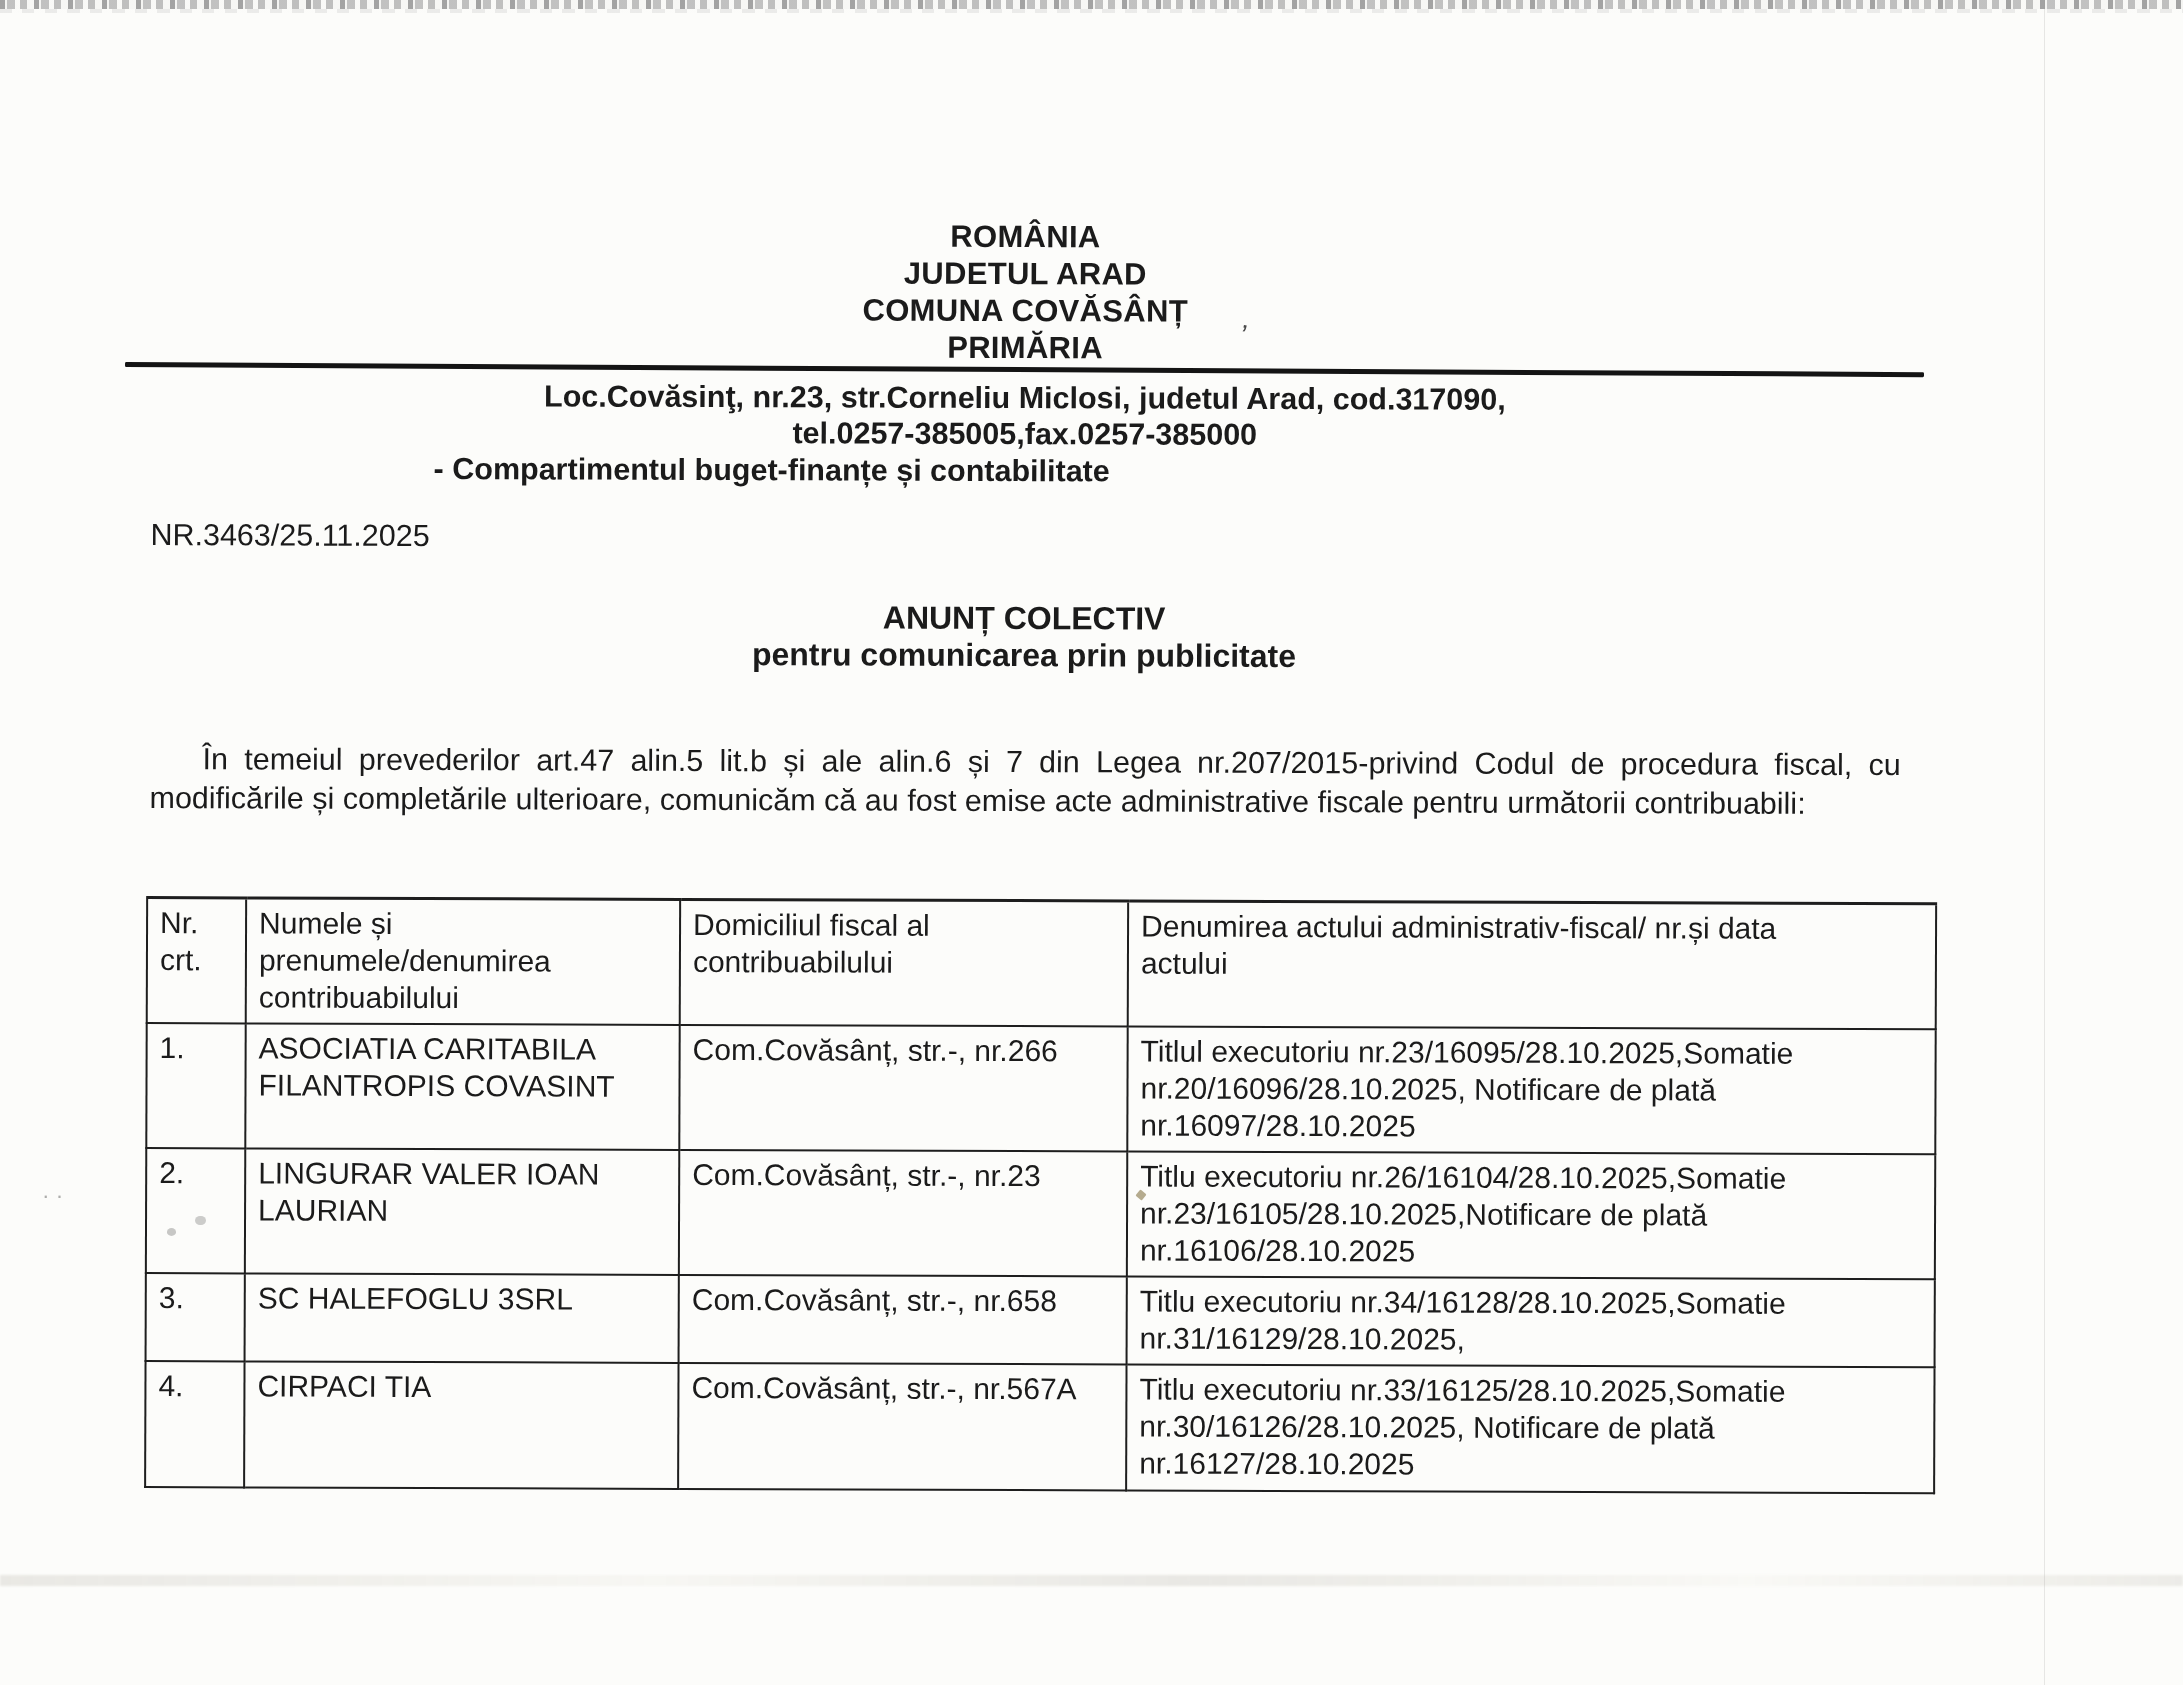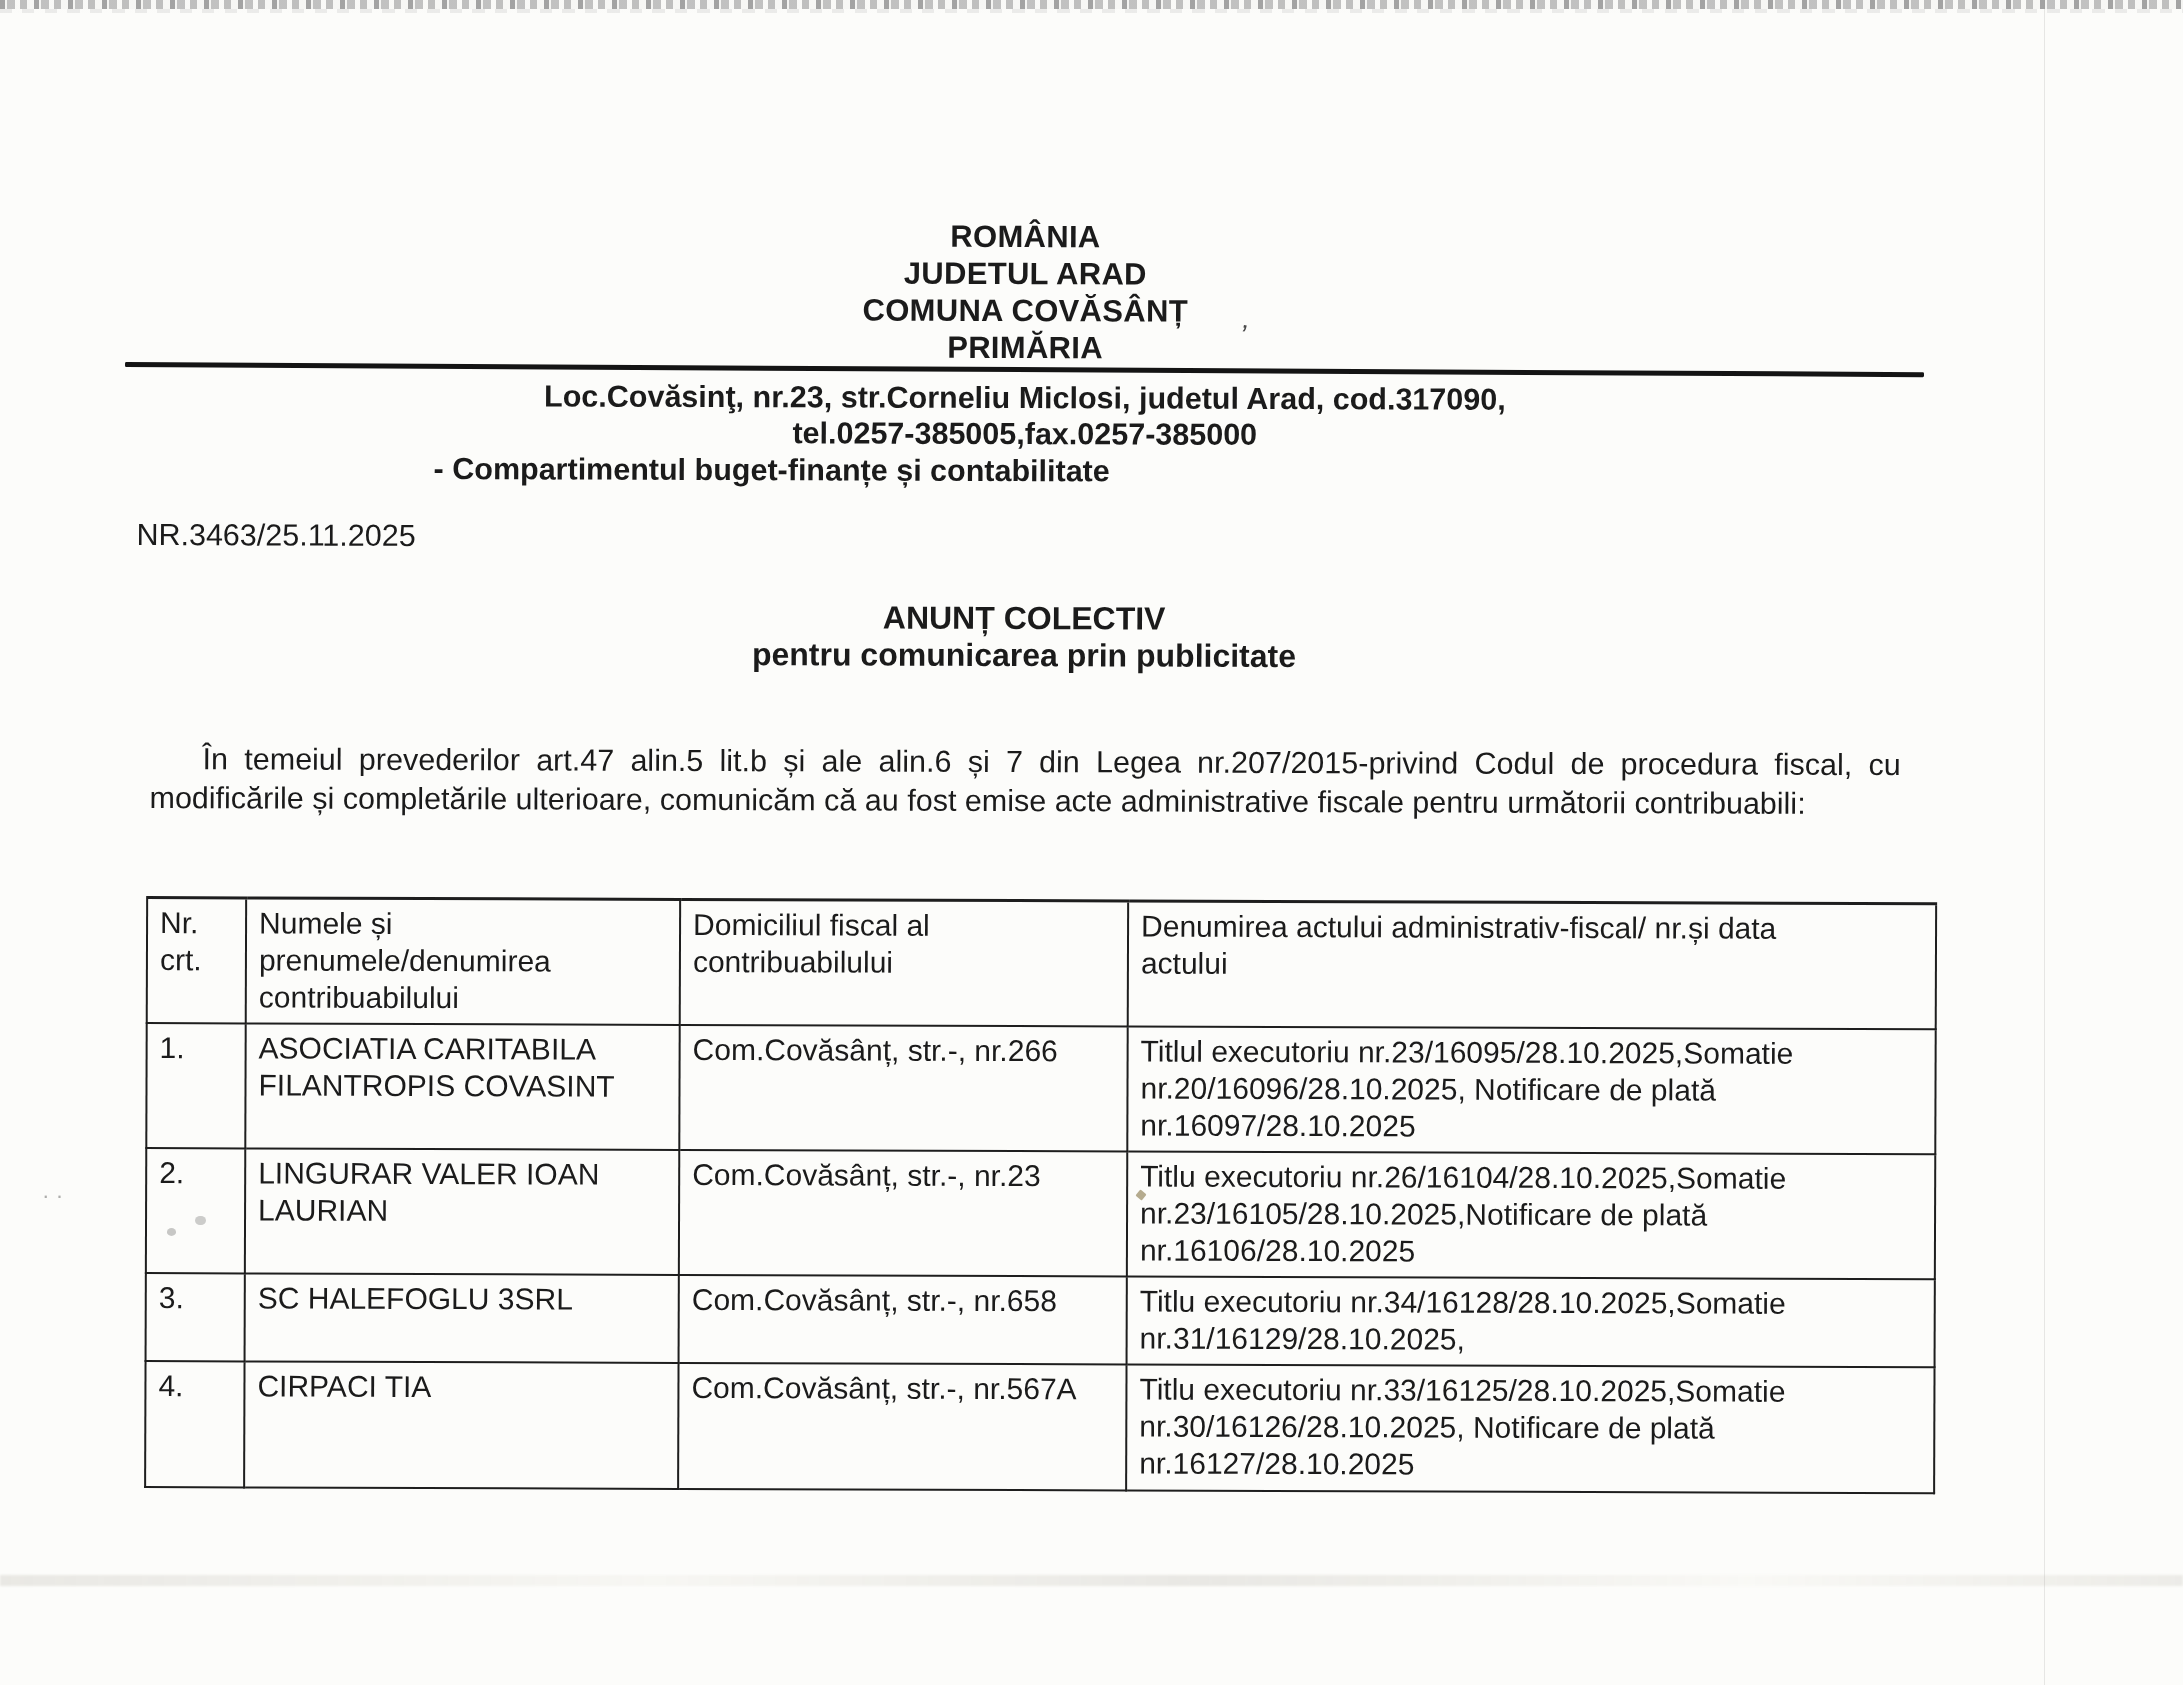--- a/index.html
+++ b/index.html
@@ -77,21 +77,21 @@
   .address{
     top:376px;left:126px;width:1798px;
     text-align:center;font-weight:bold;font-size:30.5px;line-height:36px;
     white-space:pre-line;
   }
   .department{
     top:449px;left:434px;
     font-weight:bold;font-size:30.5px;line-height:36px;
   }
   .refnum{
-    top:517px;left:137px;
+    top:517px;left:151px;
     font-size:30.5px;
   }
   .doc-title{
     top:597px;left:126px;width:1798px;
     text-align:center;font-weight:bold;font-size:32px;line-height:37px;
     white-space:pre-line;
   }
   .paragraph{
     top:739px;left:151px;width:1751px;
     font-size:30.5px;line-height:39px;

